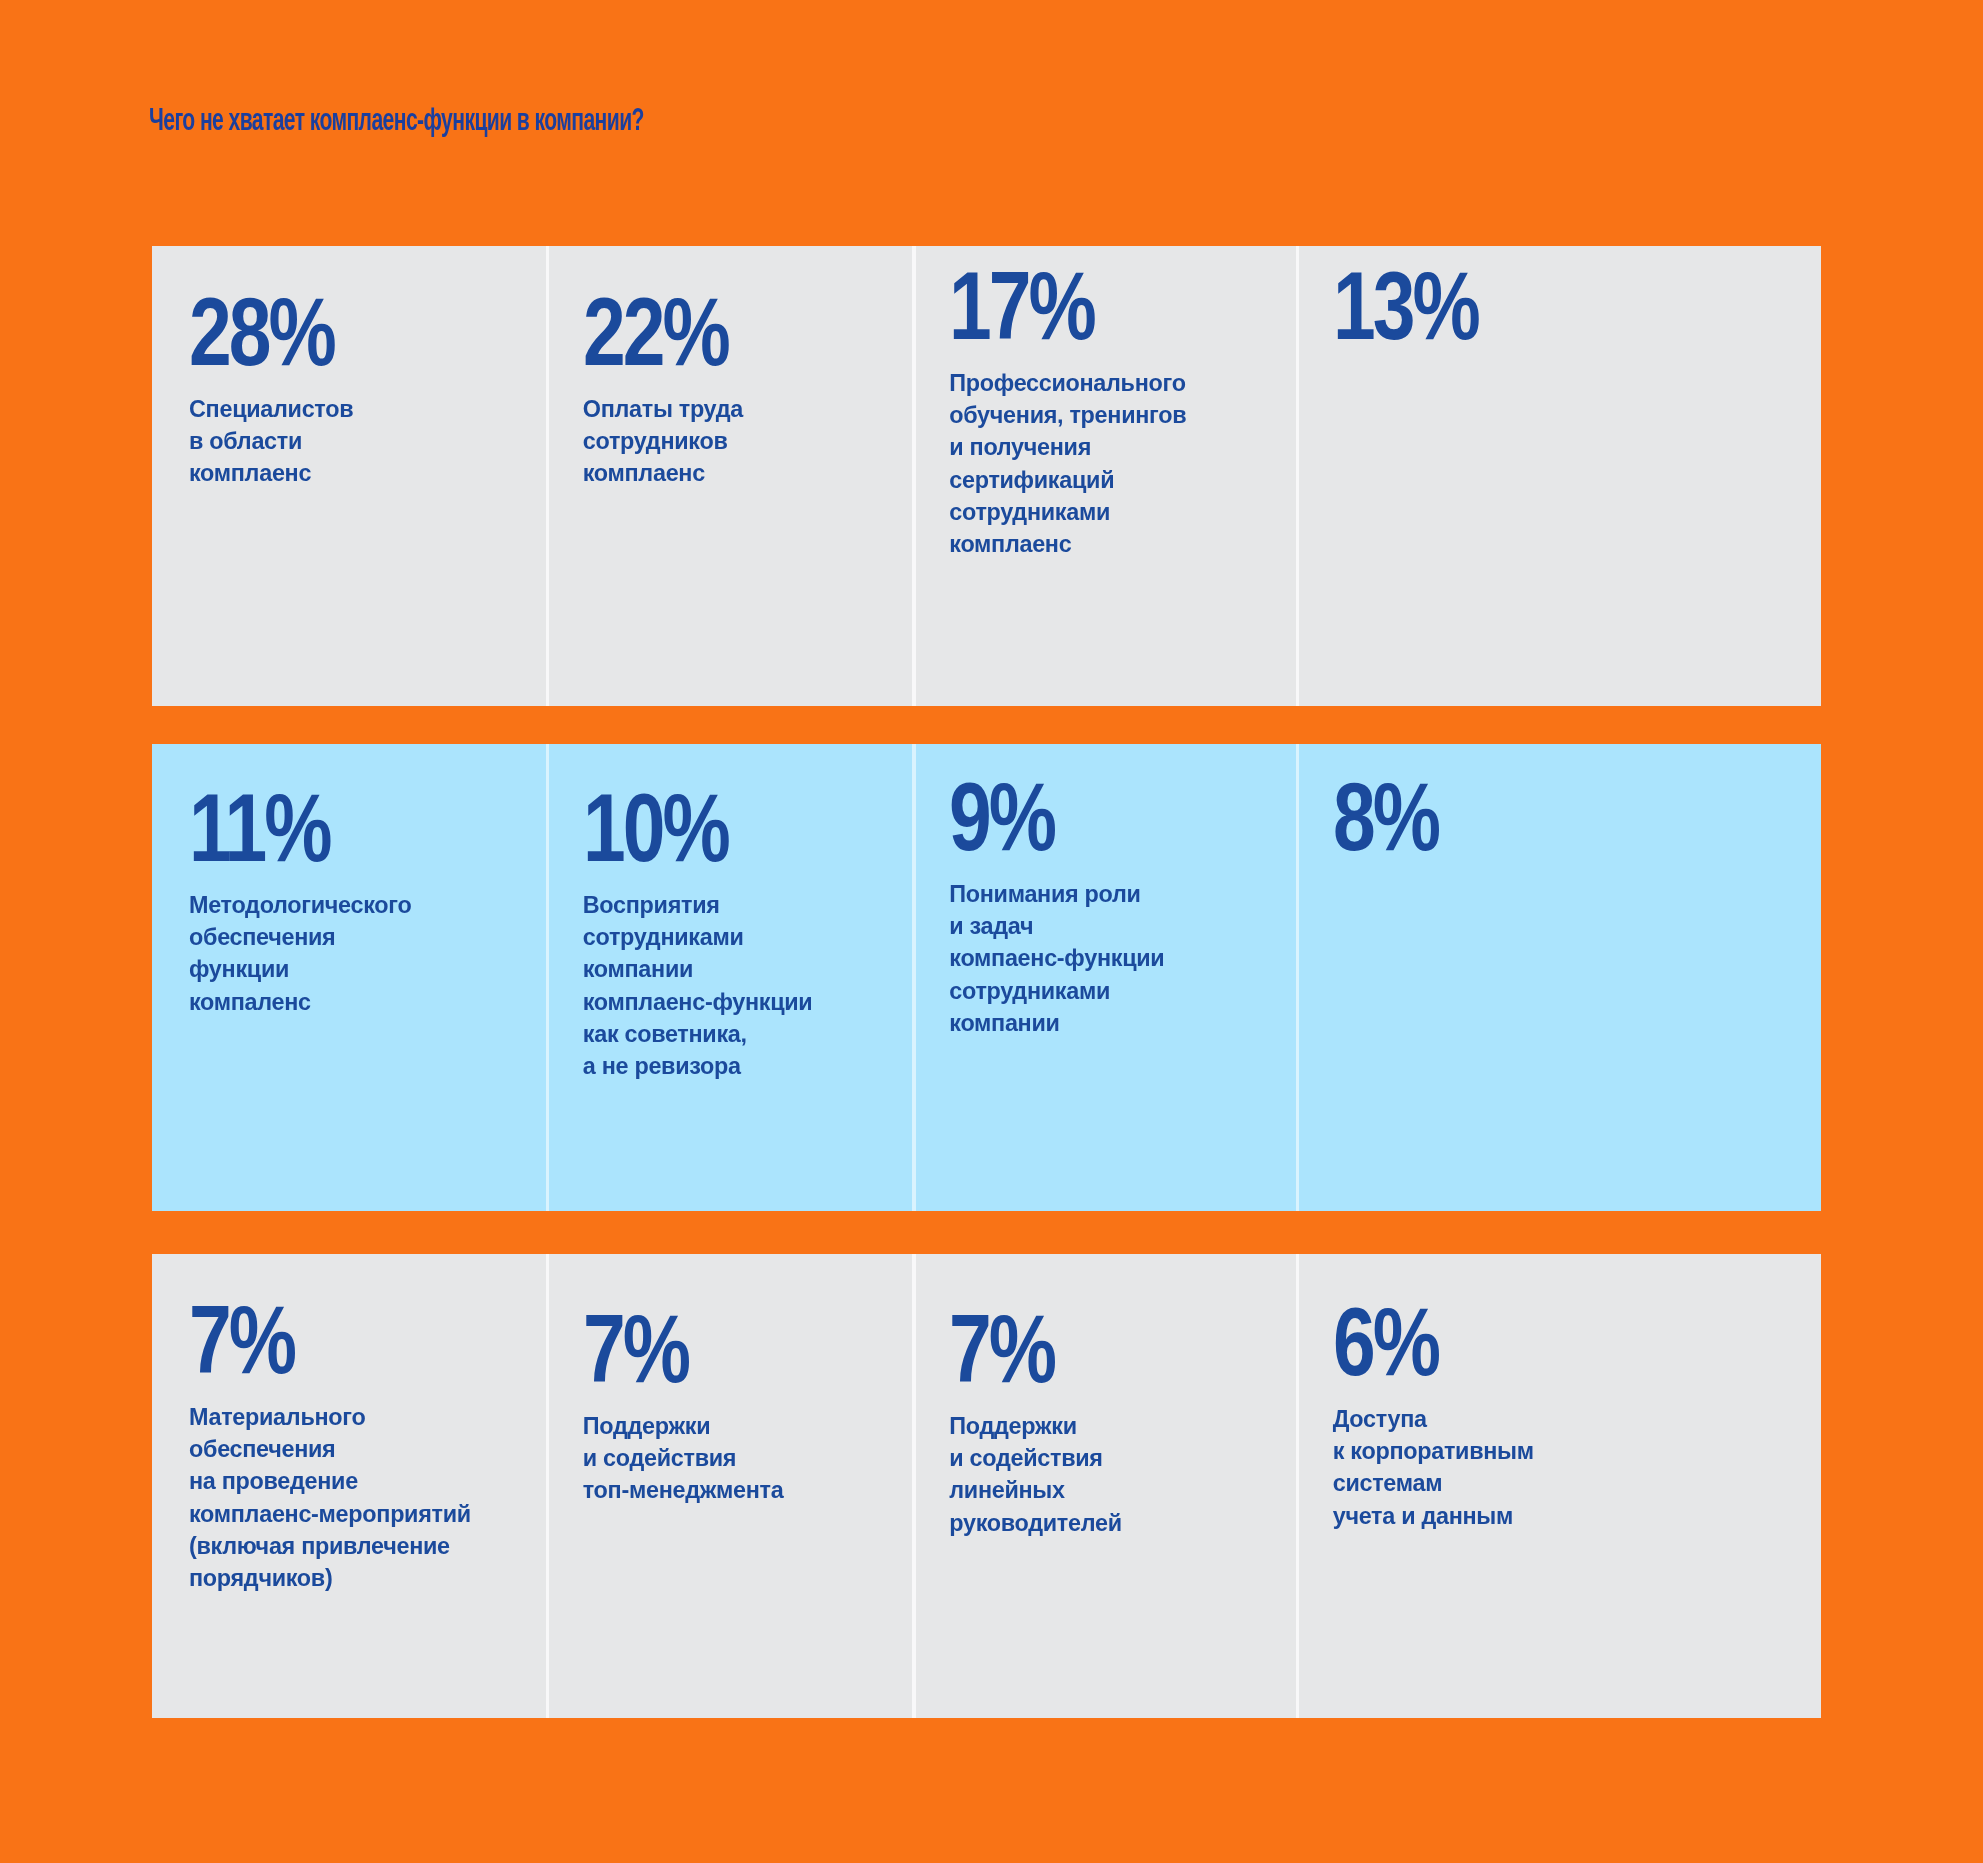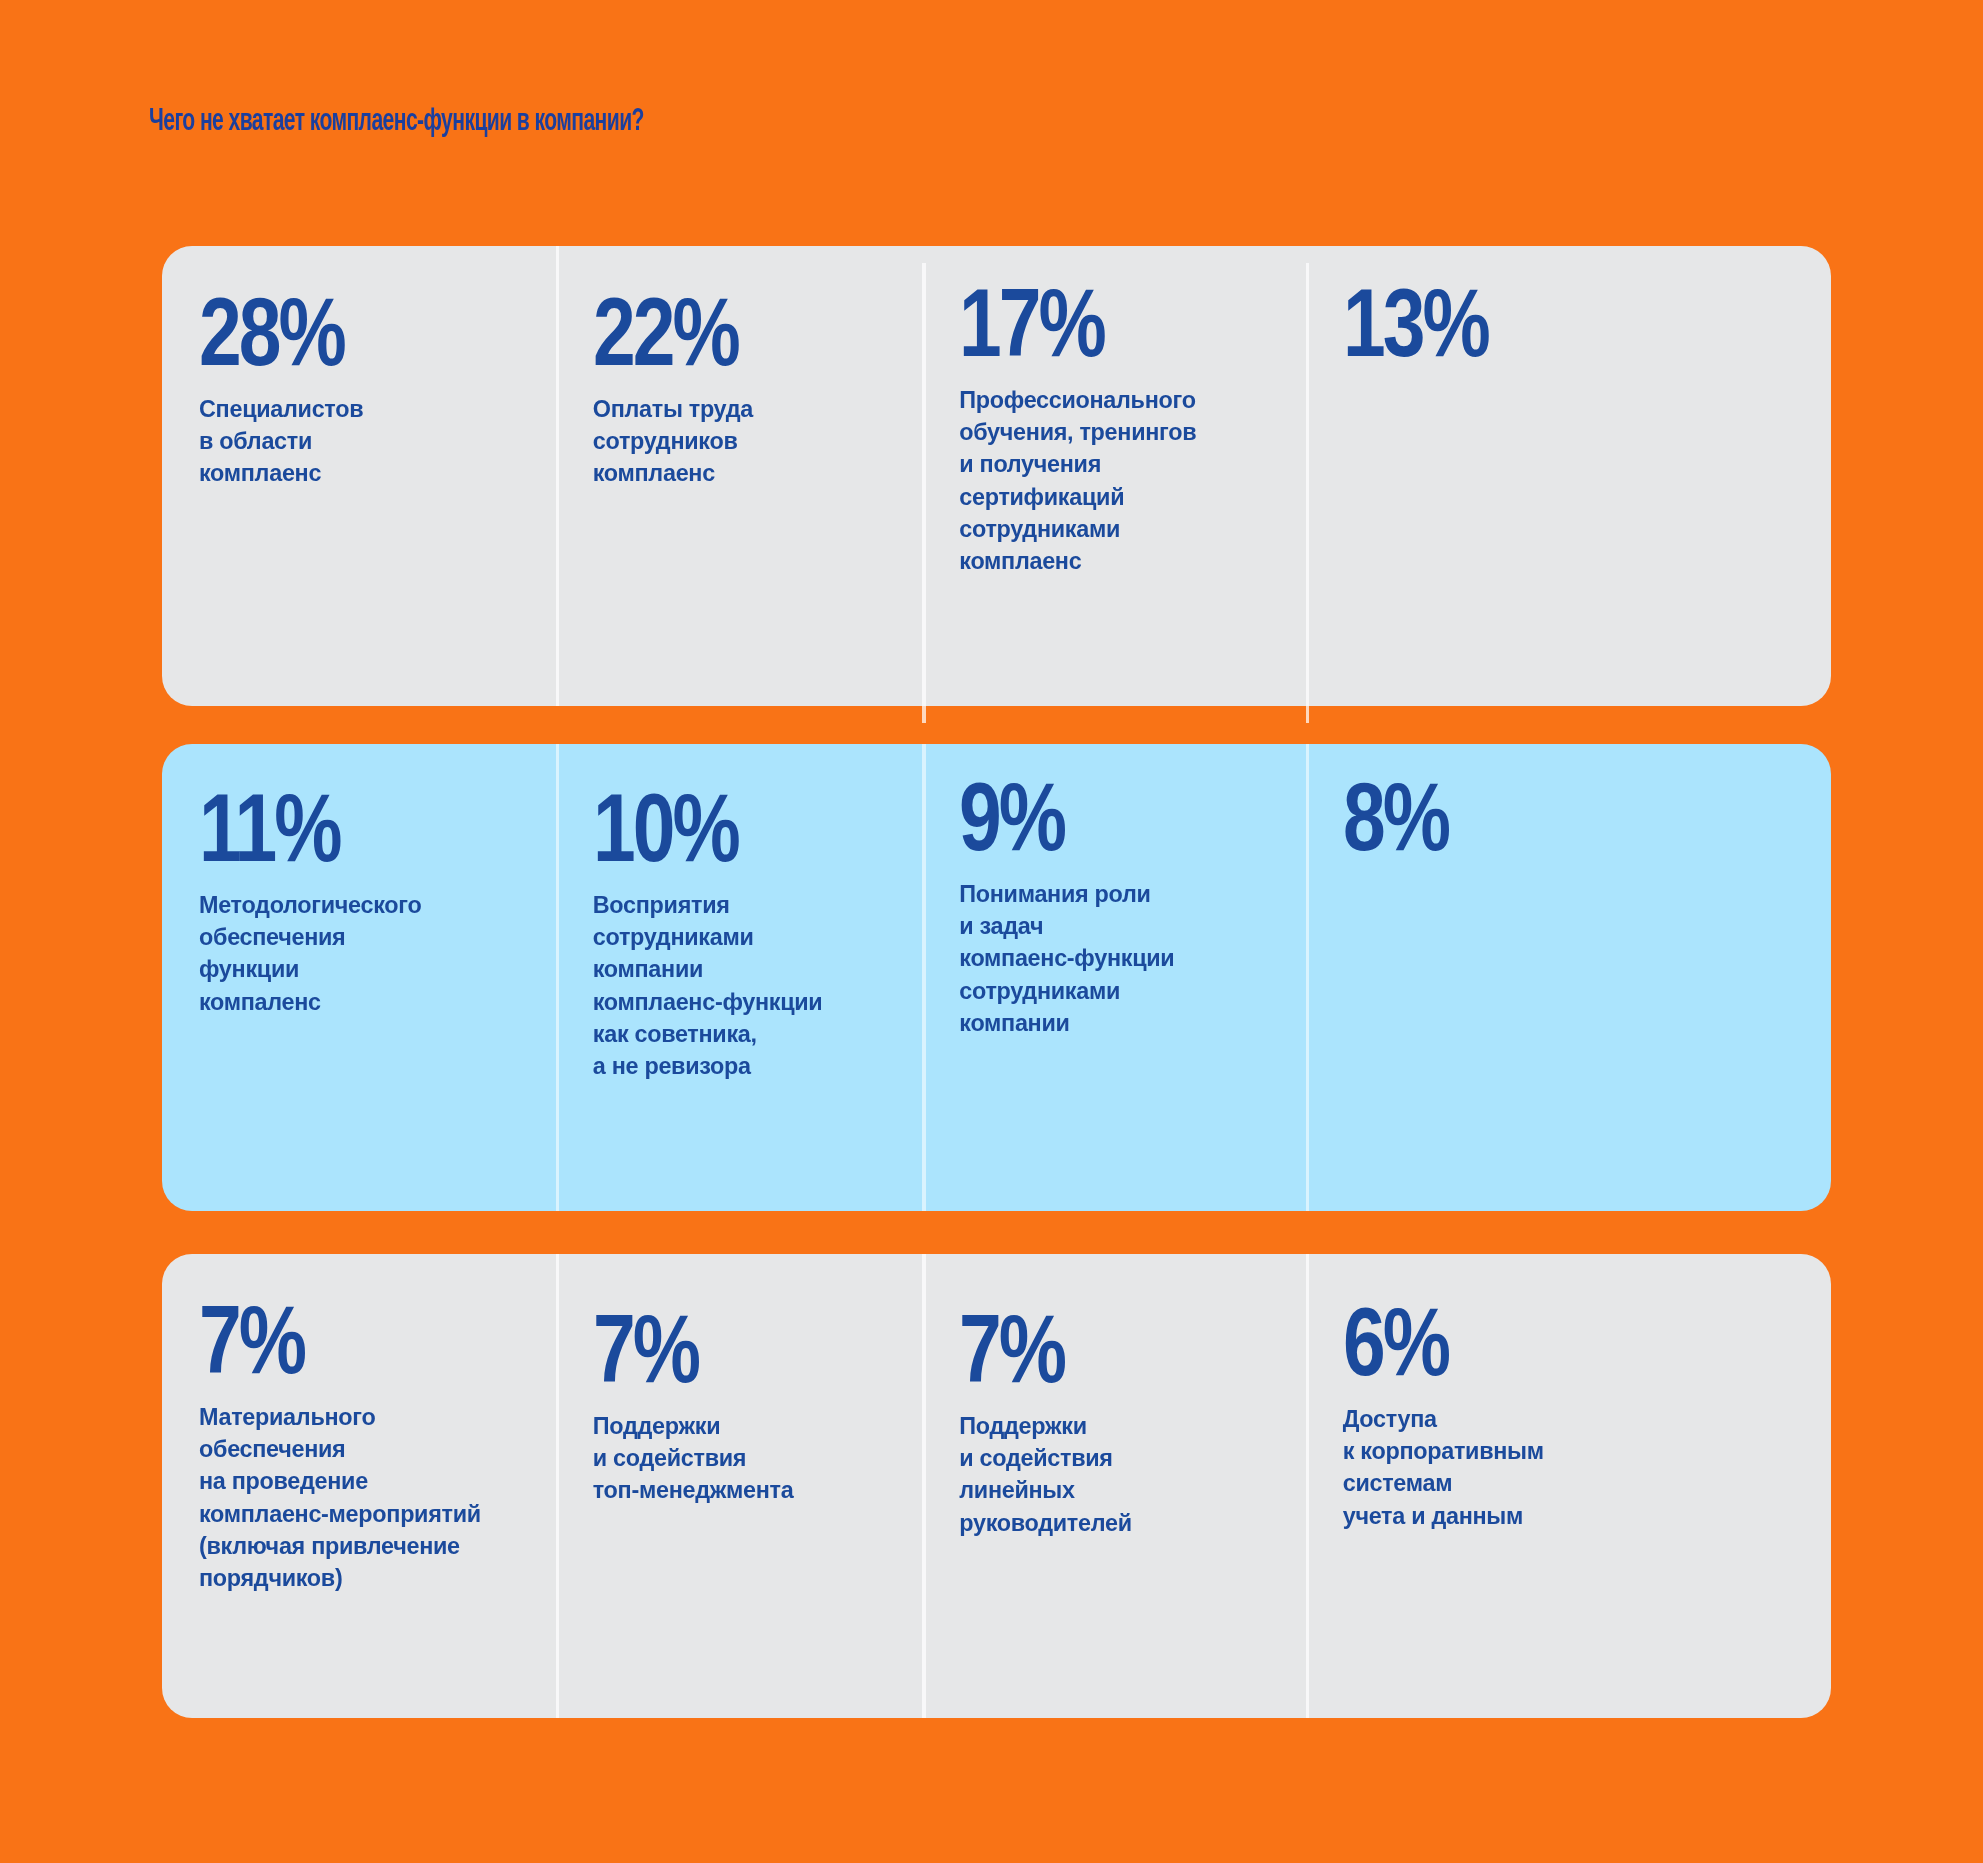--- a/index.html
+++ b/index.html
@@ -32,27 +32,26 @@
     letter-spacing: -0.9px;
     transform: scaleX(0.66);
     transform-origin: left center;
     white-space: nowrap;
     line-height: 1;
   }
 
   
   .band {
     position: absolute;
-    left: 162px;
+    left: 152px;
     width: 1669px;
     box-sizing: border-box;
     display: flex;
     flex-direction: row;
     align-items: flex-start;
-    border-radius: 30px;
   }
   .band-grey  { background: #e6e7e8; }
   .band-blue  { background: #abe4fd; }
 
   #band-1 { top: 246px;  height: 460px; }
   #band-2 { top: 744px;  height: 467px; }
   #band-3 { top: 1254px; height: 464px; }
 
   
   .card {
@@ -98,21 +97,21 @@
     font-weight: bold;
     color: #1b4a9c;
     line-height: 1.38;
     letter-spacing: -0.3px;
     white-space: pre-line;
     max-width: 432px;
   }
 
   
   #band-1 .card { padding-top: 42px; }
-  #band-1 .card-3, #band-1 .card-4 { padding-top: 16px; margin-top: 17px; }
+  #band-1 .card-3, #band-1 .card-4 { padding-top: 16px; }
   #band-2 .card { padding-top: 40px; }
   #band-2 .card-3, #band-2 .card-4 { padding-top: 29px; }
   #band-3 .card { padding-top: 42px; }
   #band-3 .card-2, #band-3 .card-3 { padding-top: 51px; }
   #band-3 .card-4 { padding-top: 44px; }
 </style>
 </head>
 <body>
 
 <div class="page">

